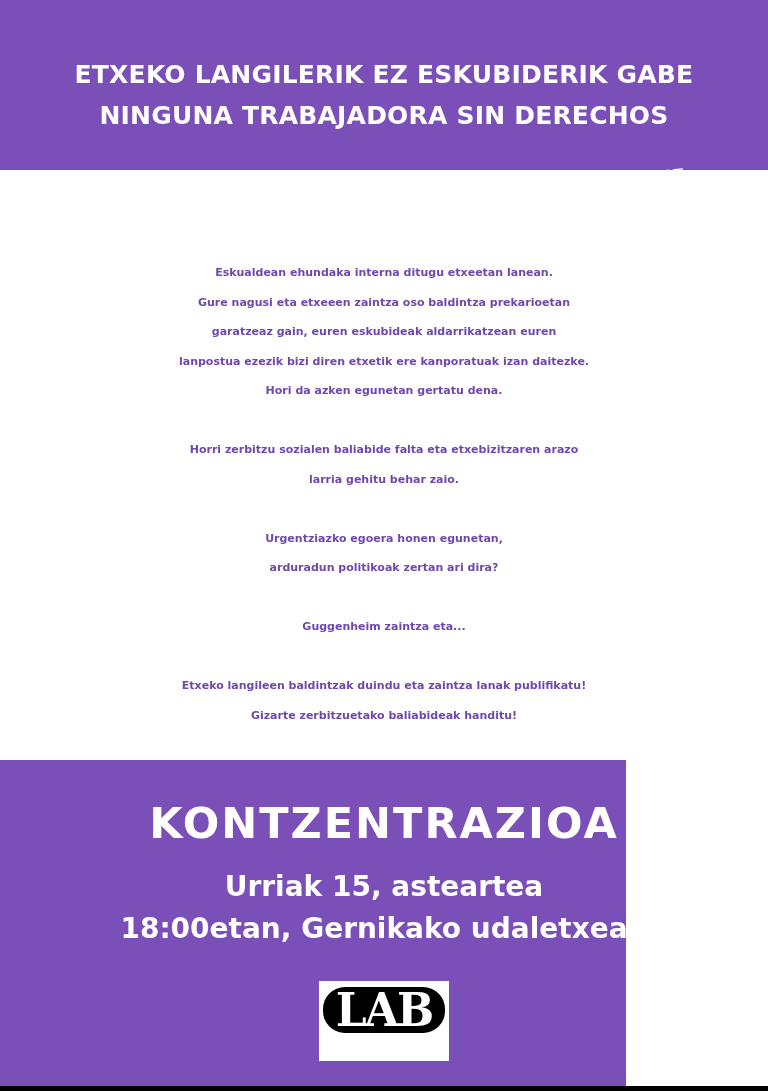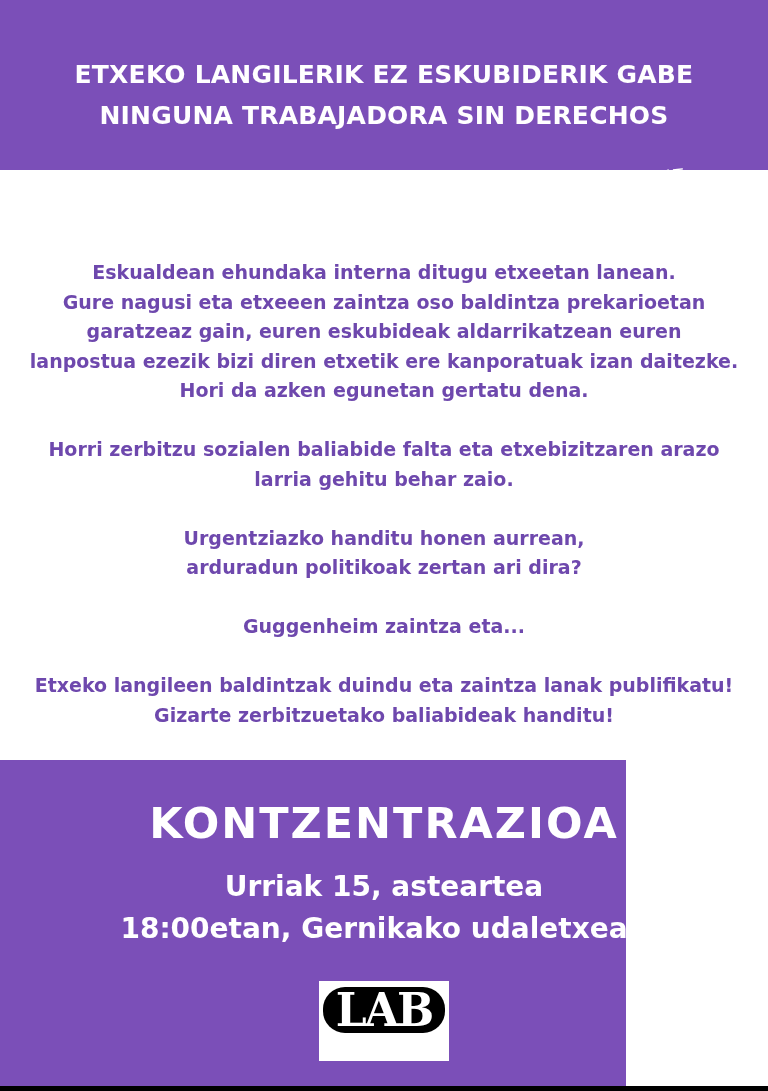--- a/index.html
+++ b/index.html
@@ -47,21 +47,21 @@
     }
     .subtitle svg { display: block; }
     .body-text {
       position: absolute;
       left: 0; top: 258px;
       width: 768px;
       text-align: center;
       color: #6e48ad;
       font-family: "DejaVu Sans", sans-serif;
       font-weight: bold;
-      font-size: 19px;
+      font-size: 11px;
       line-height: 29.5px;
     }
     .para { margin: 0 0 29.5px 0; }
     .para .line { display: block; white-space: nowrap; }
     .footer {
       position: absolute;
       left: 0; top: 760px;
       width: 626px;
       height: 326px;
       background: #7b4fb8;
@@ -148,21 +148,21 @@
       <span class="line">Gure nagusi eta etxeeen zaintza oso baldintza prekarioetan</span>
       <span class="line">garatzeaz gain, euren eskubideak aldarrikatzean euren</span>
       <span class="line">lanpostua ezezik bizi diren etxetik ere kanporatuak izan daitezke.</span>
       <span class="line">Hori da azken egunetan gertatu dena.</span>
     </p>
     <p class="para">
       <span class="line">Horri zerbitzu sozialen baliabide falta eta etxebizitzaren arazo</span>
       <span class="line">larria gehitu behar zaio.</span>
     </p>
     <p class="para">
-      <span class="line">Urgentziazko handitu honen aurrean,</span>
+      <span class="line">Urgentziazko egoera honen egunetan,</span>
       <span class="line">arduradun politikoak zertan ari dira?</span>
     </p>
     <p class="para">
       <span class="line">Guggenheim zaintza eta...</span>
     </p>
     <p class="para">
       <span class="line">Etxeko langileen baldintzak duindu eta zaintza lanak publifikatu!</span>
       <span class="line">Gizarte zerbitzuetako baliabideak handitu!</span>
     </p>
   </div>

